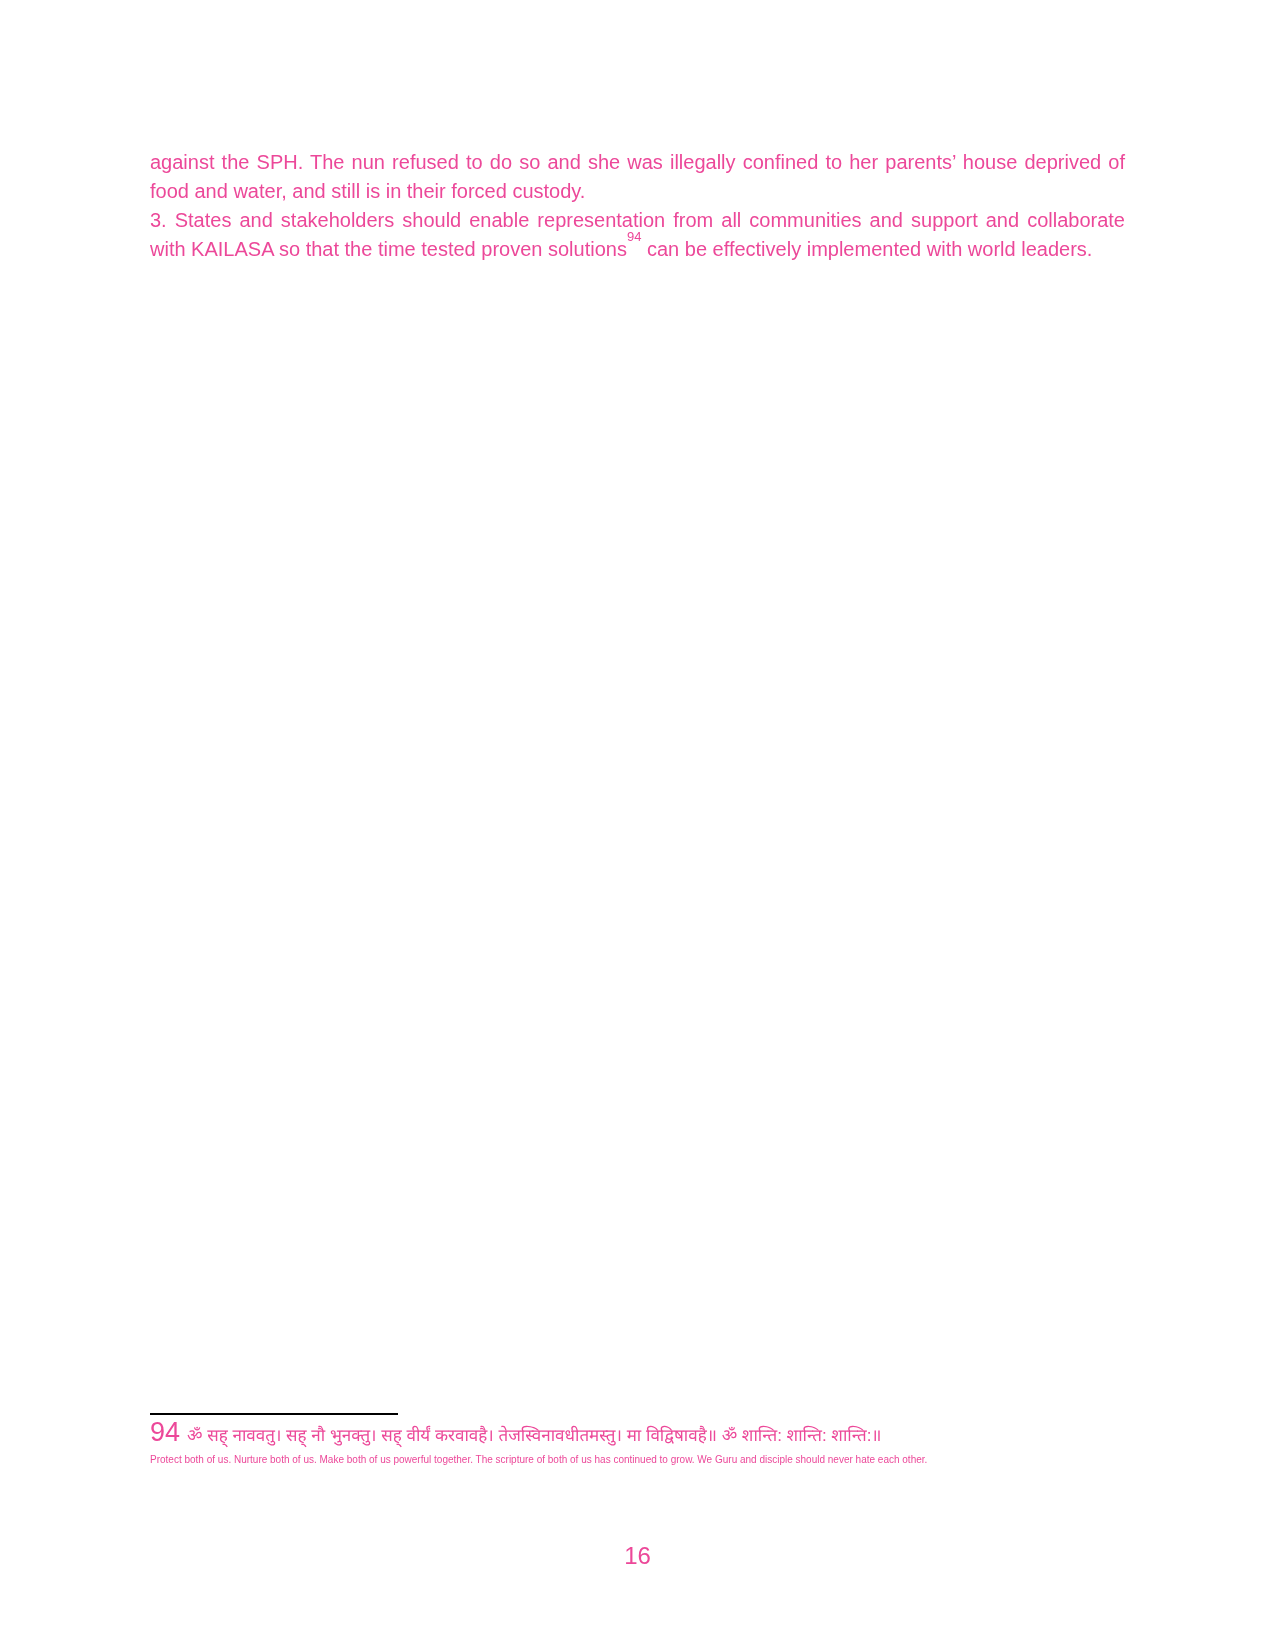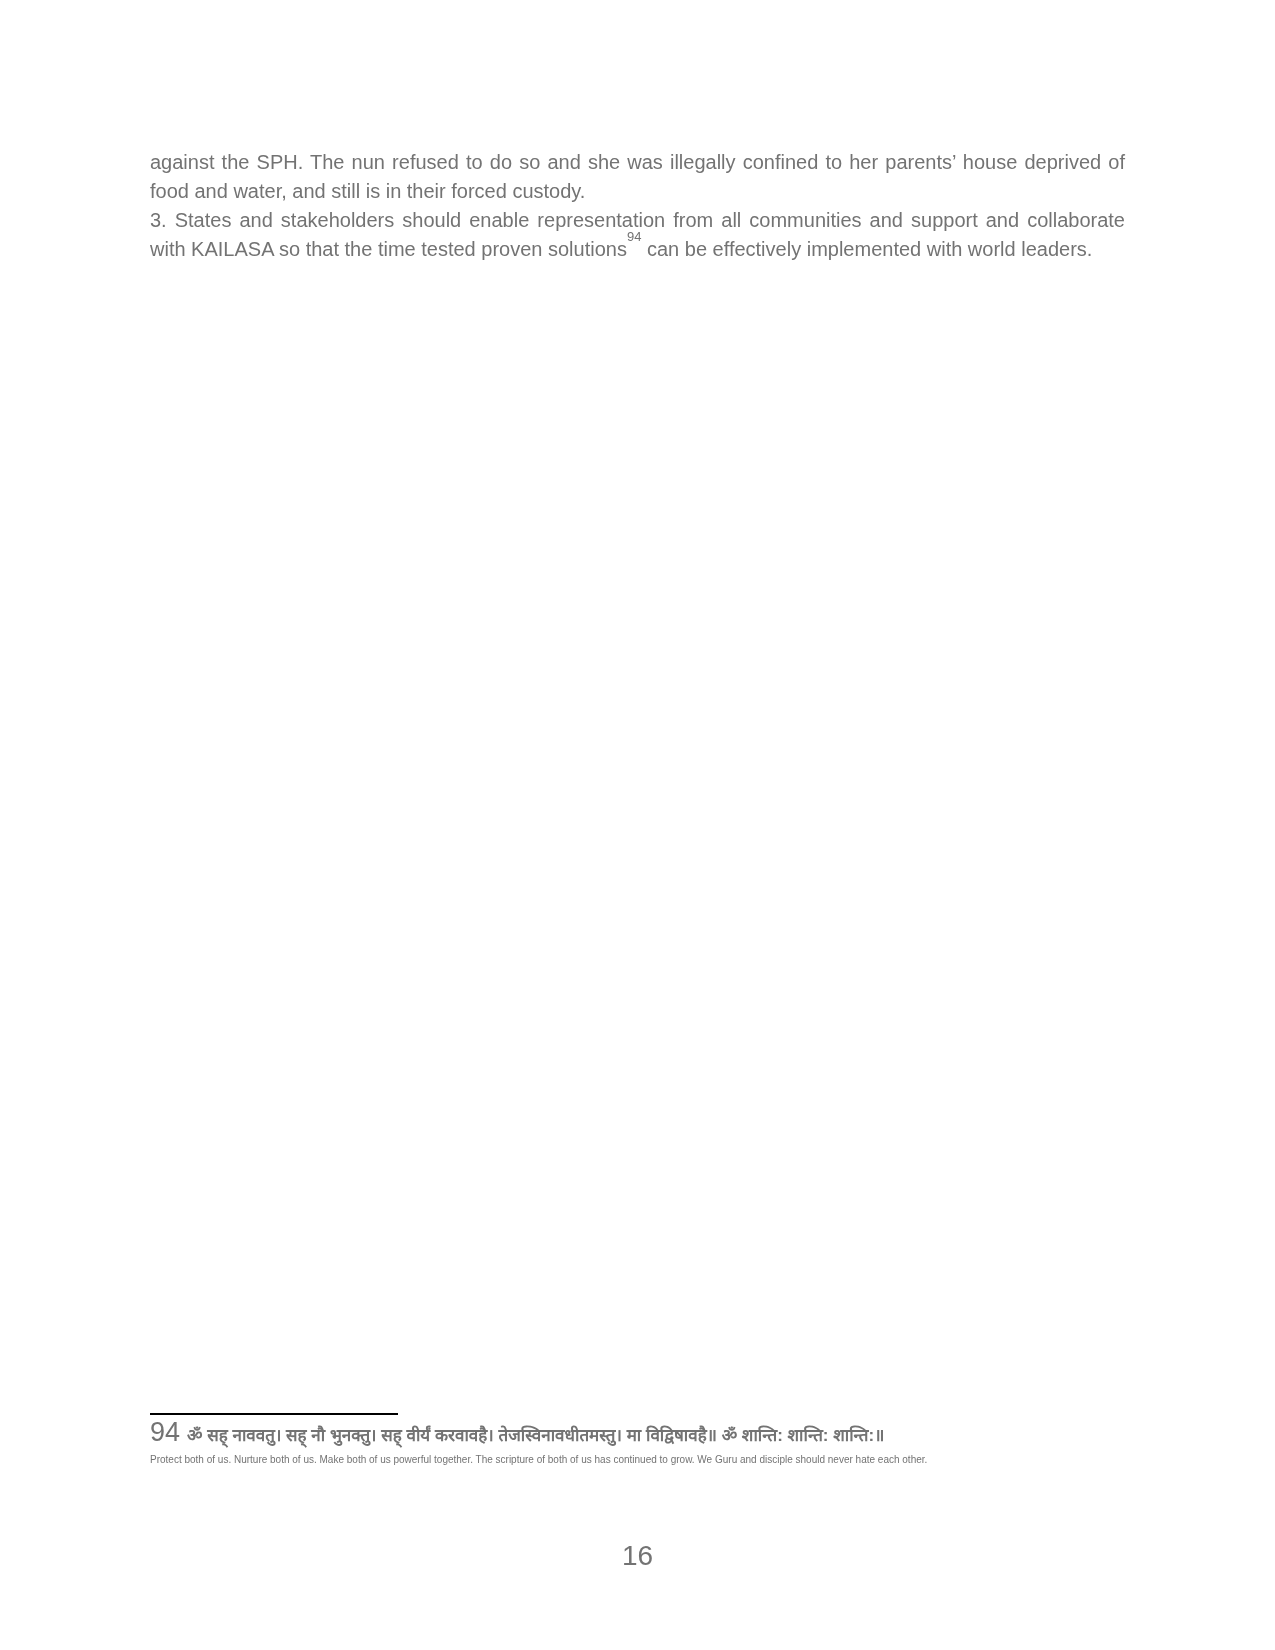--- a/index.html
+++ b/index.html
@@ -5,21 +5,21 @@
   html, body {
     margin: 0;
     padding: 0;
     background: #ffffff;
   }
   .page {
     position: relative;
     width: 1275px;
     height: 1628px;
     background: #ffffff;
-    color: #737373;
+    color: #ec4899;
     font-family: "Liberation Sans", sans-serif;
     overflow: hidden;
   }
   .body-text {
     position: absolute;
     left: 150px;
     top: 148px;
     width: 975px;
     font-size: 20px;
     line-height: 29px;
@@ -49,39 +49,38 @@
     font-size: 17px;
     line-height: 30px;
     white-space: nowrap;
   }
   .fn-marker {
     font-size: 27px;
     margin-right: 7px;
   }
   .fn-sanskrit {
     font-family: "Liberation Sans", "DejaVu Sans", sans-serif;
-    font-weight: bold;
   }
   .fn-translit {
     font-size: 13.5px;
     line-height: 18px;
     white-space: pre-wrap;
   }
   .fn-translation {
     font-size: 10px;
     line-height: 18px;
     text-align: justify;
   }
   .page-number {
     position: absolute;
     left: 150px;
     top: 1541px;
     width: 975px;
     text-align: center;
-    font-size: 28px;
+    font-size: 24px;
     line-height: 29px;
   }
 </style>
 </head>
 <body>
 
 <div class="page">
 
   <div class="body-text">
     <p class="para para-1">against the SPH. The nun refused to do so and she was illegally confined to her parents’ house deprived of food and water, and still is in their forced custody.</p>

